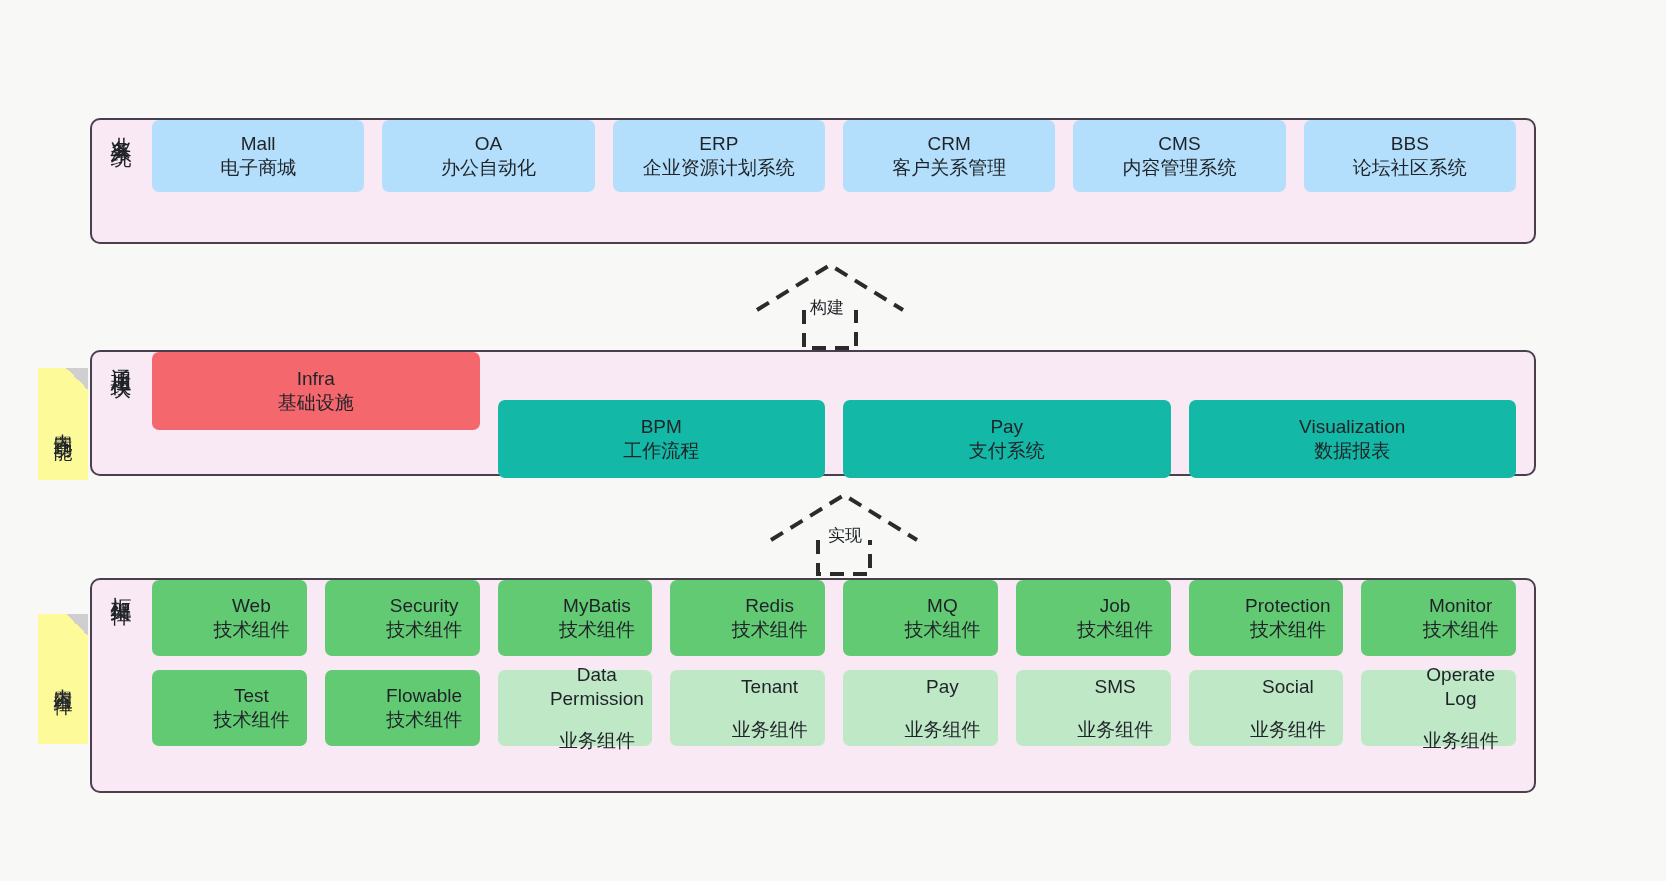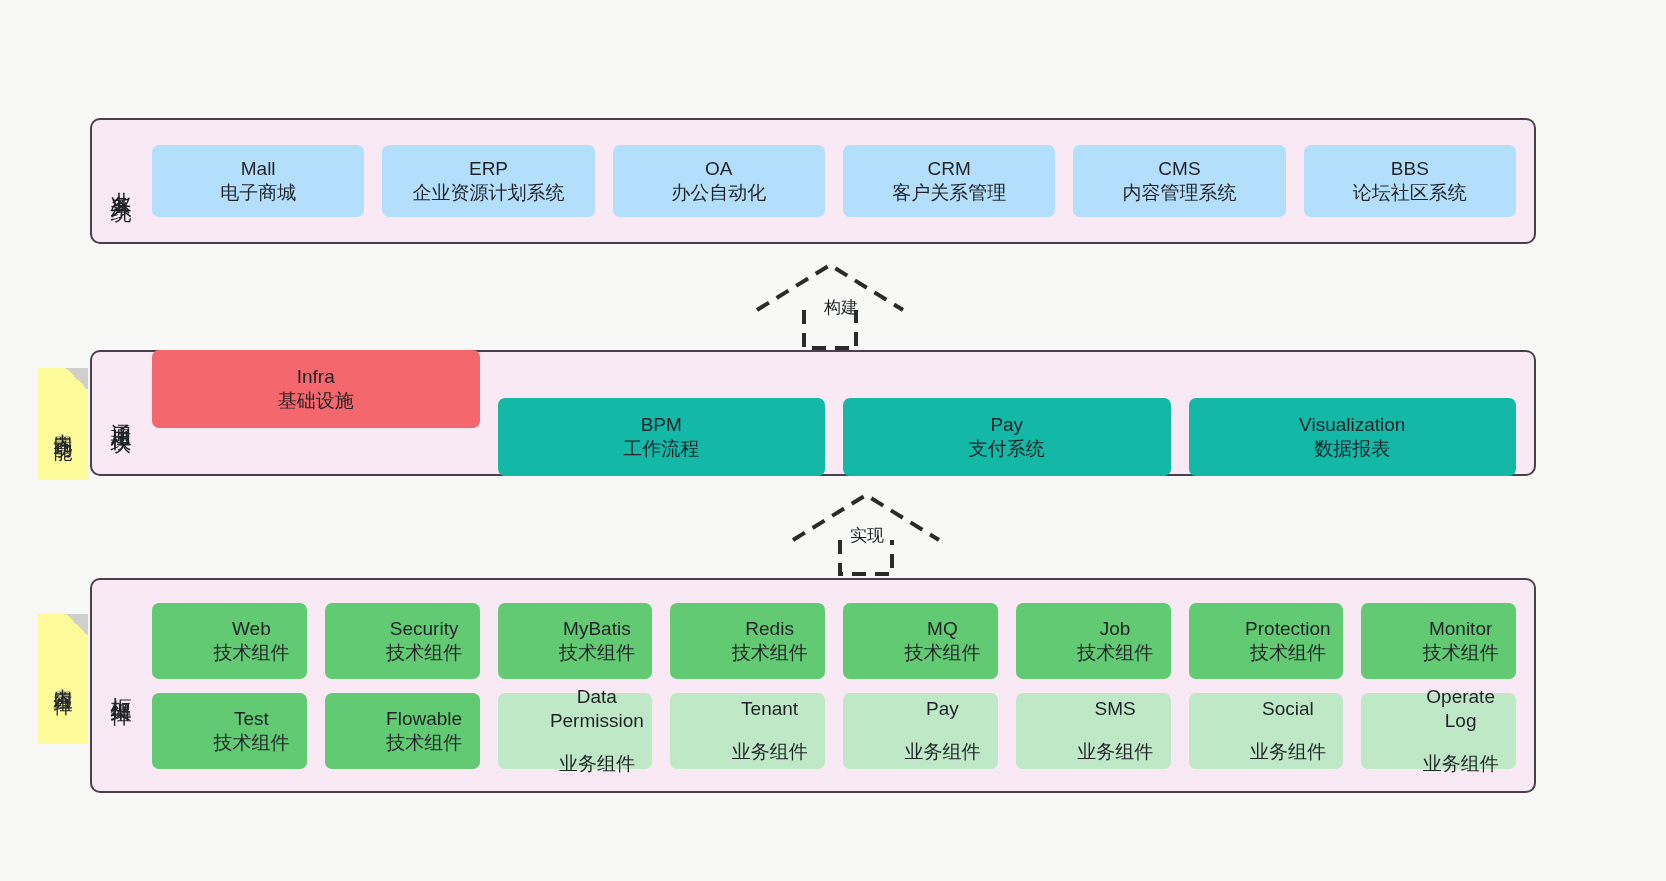--- a/index.html
+++ b/index.html
@@ -21,21 +21,21 @@
   }
 
   
   .layer {
     position: absolute;
     box-sizing: border-box;
     background: #f9e9f4;
     border: 2px solid #4a3f4c;
     border-radius: 10px;
     display: flex;
-    align-items: center;
+    align-items: flex-start;
   }
 
   .layer-title {
     flex: 0 0 auto;
     width: 34px;
     display: flex;
     align-items: center;
     justify-content: center;
     font-size: 21px;
     color: #1f2328;
@@ -130,45 +130,45 @@
   .arrow-group svg { display: block; }
   .arrow-label {
     position: absolute;
     font-size: 17px;
     color: #1f2328;
     white-space: nowrap;
     background: transparent;
   }
 
   #arrow-build  { left: 752px; top: 258px; width: 180px; height: 92px; }
-  #arrow-build .arrow-label  { left: 72px; top: 38px; }
-
-  #arrow-impl   { left: 788px; top: 490px; width: 180px; height: 86px; }
+  #arrow-build .arrow-label  { left: 58px; top: 38px; }
+
+  #arrow-impl   { left: 766px; top: 490px; width: 180px; height: 86px; }
   #arrow-impl .arrow-label   { left: 62px; top: 34px; }
 </style>
 </head>
 <body>
 
 <div class="canvas">
 
   <div class="layer" id="layer-business">
     <div class="layer-title">业务系统</div>
     <div class="layer-body">
       <div class="row">
         <div class="cell c-blue">
           <span class="en">Mall</span>
           <span class="cn">电子商城</span>
         </div>
         <div class="cell c-blue">
+          <span class="en">OA</span>
+          <span class="cn">办公自动化</span>
+        </div>
+        <div class="cell c-blue">
           <span class="en">ERP</span>
           <span class="cn">企业资源计划系统</span>
-        </div>
-        <div class="cell c-blue">
-          <span class="en">OA</span>
-          <span class="cn">办公自动化</span>
         </div>
         <div class="cell c-blue">
           <span class="en">CRM</span>
           <span class="cn">客户关系管理</span>
         </div>
         <div class="cell c-blue">
           <span class="en">CMS</span>
           <span class="cn">内容管理系统</span>
         </div>
         <div class="cell c-blue">

